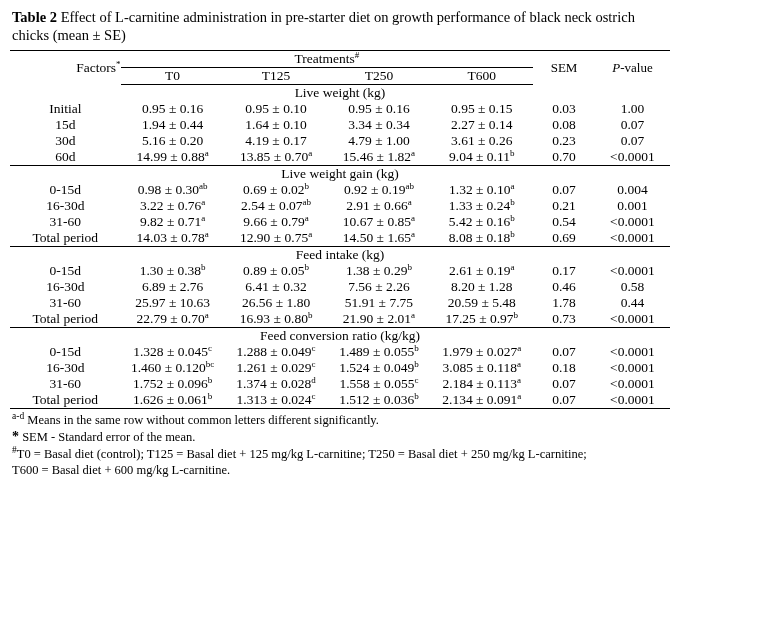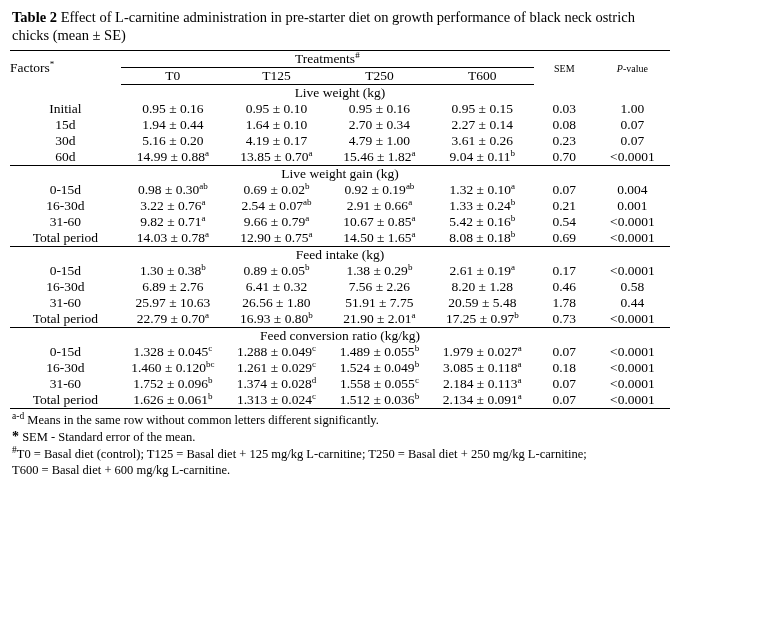--- a/index.html
+++ b/index.html
@@ -40,24 +40,24 @@
   }
 
   .rule-top td { border-top: 1.3px solid #000; }
   .rule-bottom td { border-bottom: 1.3px solid #000; }
   .rule-thin-bottom td { border-bottom: 0.9px solid #000; }
 
   .hdr-cell {
     font-weight: normal;
     text-align: center;
     padding: 3px 0 3px 0;
-    font-size: 10px;
+    font-size: 13px;
   }
   .factors-cell {
-    text-align: left;
+    text-align: right;
     font-size: 13.5px;
     padding: 0;
     margin-top: 40px;
   }
   .treat-span {
     text-align: center;
     font-size: 13.5px;
     padding: 2px 0 1px 0;
   }
   .treat-underline {
@@ -161,21 +161,21 @@
         <td><span>0.95 ± 0.10</span><sup></sup></td>
         <td><span>0.95 ± 0.16</span><sup></sup></td>
         <td><span>0.95 ± 0.15</span><sup></sup></td>
         <td>0.03</td>
         <td>1.00</td>
       </tr>
       <tr class="datarow">
         <td class="label">15d</td>
         <td><span>1.94 ± 0.44</span><sup></sup></td>
         <td><span>1.64 ± 0.10</span><sup></sup></td>
-        <td><span>2.70 ± 0.34</span><sup></sup></td>
+        <td><span>3.34 ± 0.34</span><sup></sup></td>
         <td><span>2.27 ± 0.14</span><sup></sup></td>
         <td>0.08</td>
         <td>0.07</td>
       </tr>
       <tr class="datarow">
         <td class="label">30d</td>
         <td><span>5.16 ± 0.20</span><sup></sup></td>
         <td><span>4.19 ± 0.17</span><sup></sup></td>
         <td><span>4.79 ± 1.00</span><sup></sup></td>
         <td><span>3.61 ± 0.26</span><sup></sup></td>

